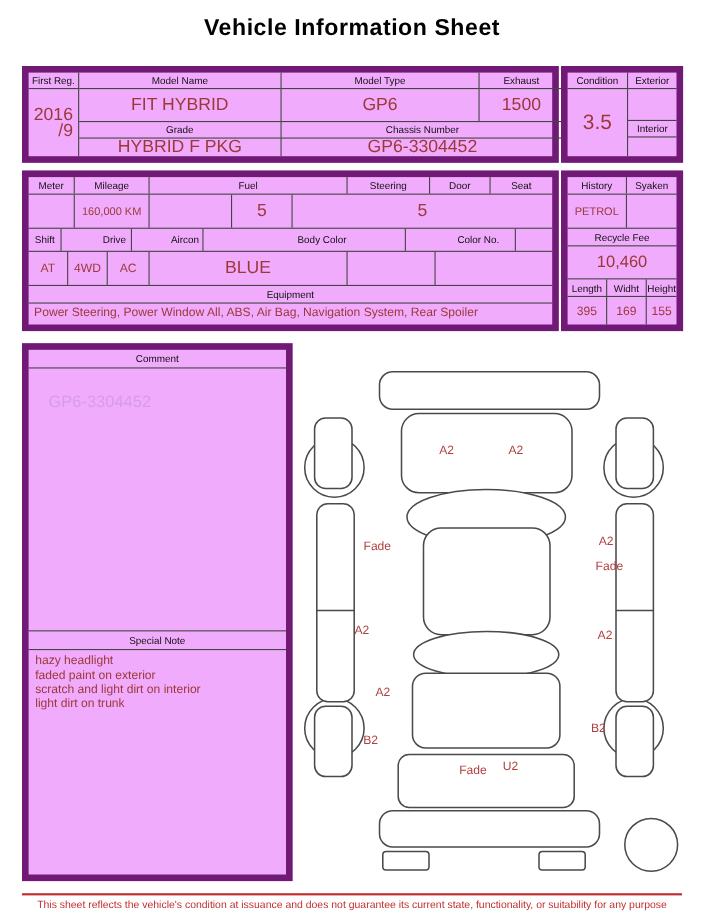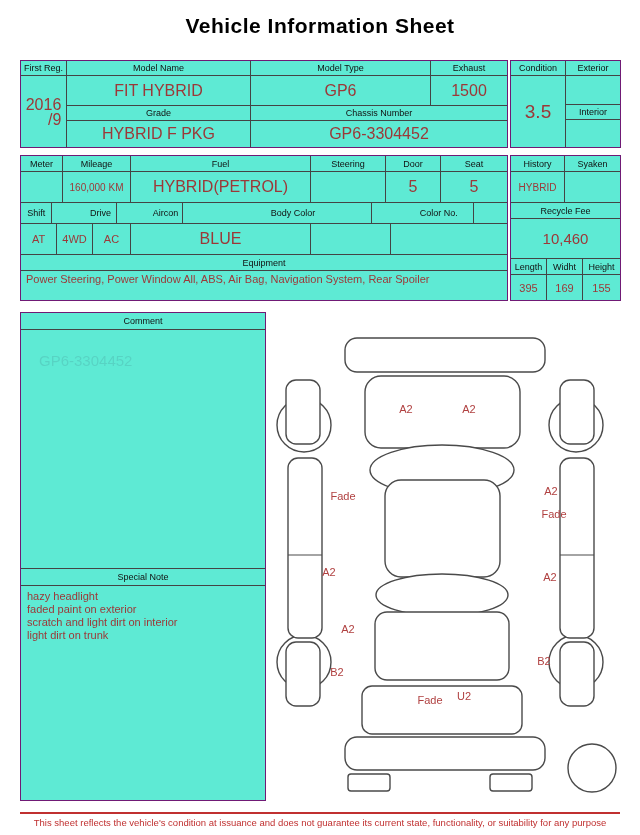--- a/index.html
+++ b/index.html
@@ -5,21 +5,21 @@
   html,body{margin:0;padding:0;background:#ffffff;}
   .sheet{
     position:relative;width:640px;height:835px;background:#fff;
     font-family:"Liberation Sans", sans-serif;color:#111;overflow:hidden;
   }
   .title{
     position:absolute;top:14px;left:0;width:100%;text-align:center;
     font-size:21px;font-weight:bold;letter-spacing:.5px;color:#000;
   }
   
-  .box{position:absolute;border:1px solid #701a75;box-sizing:border-box;background:#5eead4;}
+  .box{position:absolute;border:6px solid #701a75;box-sizing:border-box;background:#f0abfc;}
   .cell{display:flex;align-items:center;justify-content:center;box-sizing:border-box;overflow:hidden;}
   .hdr{font-size:9px;color:#111;}
   .val{color:#9c3838;}
   .br{border-right:1px solid #444;}
   .bb{border-bottom:1px solid #444;}
   .preline{white-space:pre-line;text-align:right;line-height:15px;}
   .big{font-size:16px;}
   .mid{font-size:11px;}
   .sm{font-size:10px;}
   
@@ -95,21 +95,20 @@
       <div class="cell hdr br" style="width:42px">Meter</div>
       <div class="cell hdr br" style="width:68px">Mileage</div>
       <div class="cell hdr br" style="width:180px">Fuel</div>
       <div class="cell hdr br" style="width:75px">Steering</div>
       <div class="cell hdr br" style="width:55px">Door</div>
       <div class="cell hdr" style="flex:1">Seat</div>
     </div>
     <div class="row bb" style="flex:0 0 31px;">
       <div class="cell val br" style="width:42px"></div>
       <div class="cell val sm br" style="width:68px">160,000 KM</div>
-      <div class="cell val big br" style="width:180px">HYBRID(PETROL)</div>
       <div class="cell val br" style="width:75px"></div>
       <div class="cell val big br" style="width:55px">5</div>
       <div class="cell val big" style="flex:1">5</div>
     </div>
     <div class="row bb" style="flex:0 0 16px;gap:33px;">
       <div class="cell hdr br" style="width:36px">Shift</div>
       <div class="cell hdr br" style="width:36px">Drive</div>
       <div class="cell hdr br" style="width:38px">Aircon</div>
       <div class="cell hdr br" style="width:180px">Body Color</div>
       <div class="cell hdr br" style="width:80px">Color No.</div>
@@ -130,21 +129,21 @@
       <div class="equip-text">Power Steering, Power Window  All, ABS, Air Bag, Navigation System, Rear Spoiler</div>
     </div>
   </div>
 
   <div class="box t2r">
     <div class="row bb" style="flex:0 0 16px;">
       <div class="cell hdr br" style="width:54px">History</div>
       <div class="cell hdr" style="flex:1">Syaken</div>
     </div>
     <div class="row bb" style="flex:0 0 31px;">
-      <div class="cell val sm br" style="width:54px">HYBRID</div>
+      <div class="cell val sm br" style="width:54px">PETROL</div>
       <div class="cell val sm" style="flex:1"></div>
     </div>
     <div class="row bb" style="flex:0 0 16px;">
       <div class="cell hdr" style="flex:1">Recycle Fee</div>
     </div>
     <div class="row bb" style="flex:1;">
       <div class="cell val" style="flex:1;font-size:15px;">10,460</div>
     </div>
     <div class="row bb" style="flex:0 0 16px;">
       <div class="cell hdr br" style="width:36px">Length</div>

